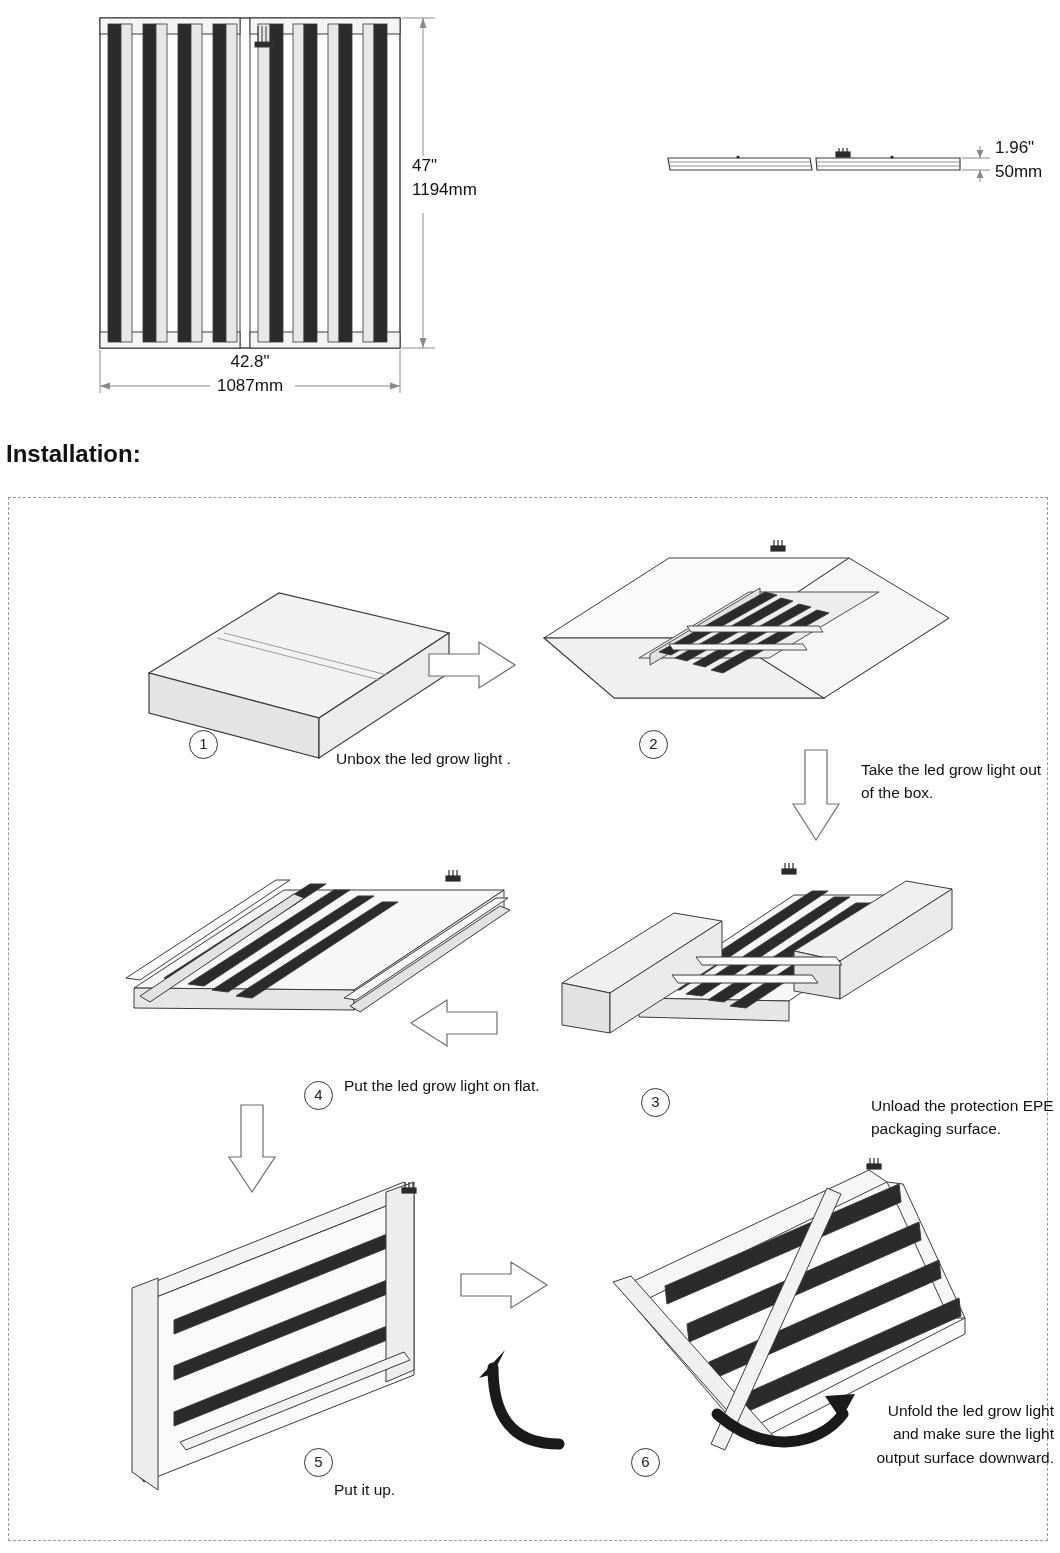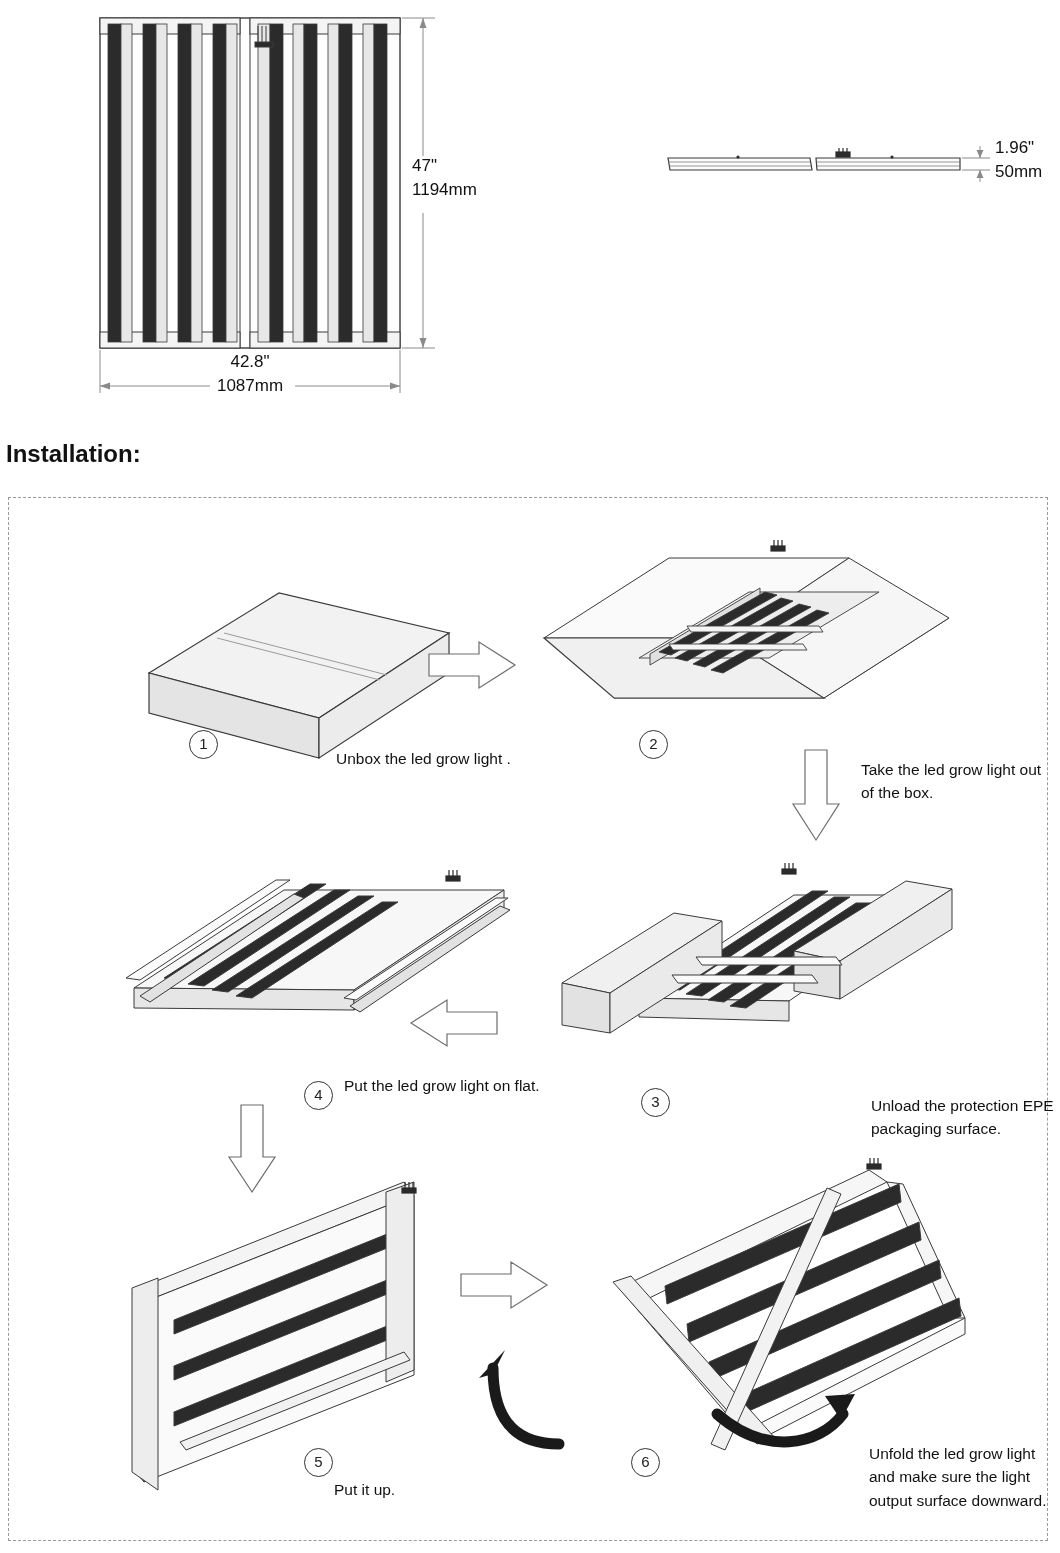--- a/index.html
+++ b/index.html
@@ -404,19 +404,19 @@
       </svg>
     </div>
     <div class="abs" style="left:700px;top:890px;">
       <svg width="150" height="80">
         <path d="M8,26 C56,68 110,58 134,26" stroke="#1a1a1a" stroke-width="11" fill="none" stroke-linecap="round"></path>
         <polygon points="132,32 146,6 116,8" fill="#1a1a1a"></polygon>
       </svg>
     </div>
 
     <div class="step-num" style="left:622px;top:950px;">6</div>
-    <div class="caption" style="left:860px;top:944px;width:185px;">Unfold  the  led  grow
+    <div class="caption" style="left:860px;top:901px;width:185px;text-align:right;">Unfold  the  led  grow
 light and make sure the
 light  output  surface
 downward.</div>
 
   </div>
 </div>
 
 </body></html>

